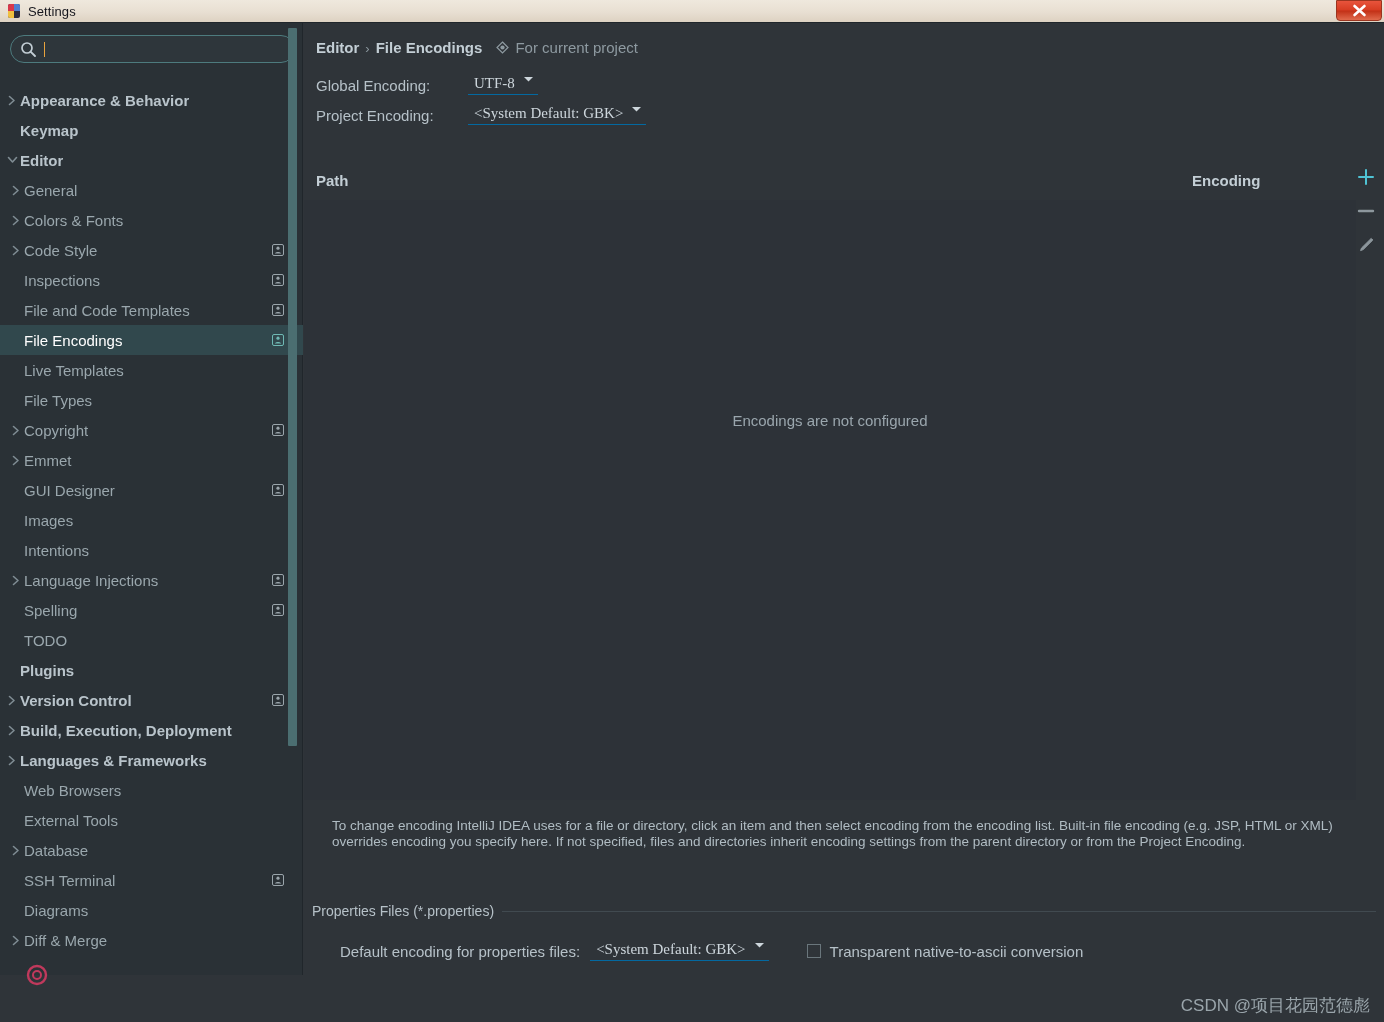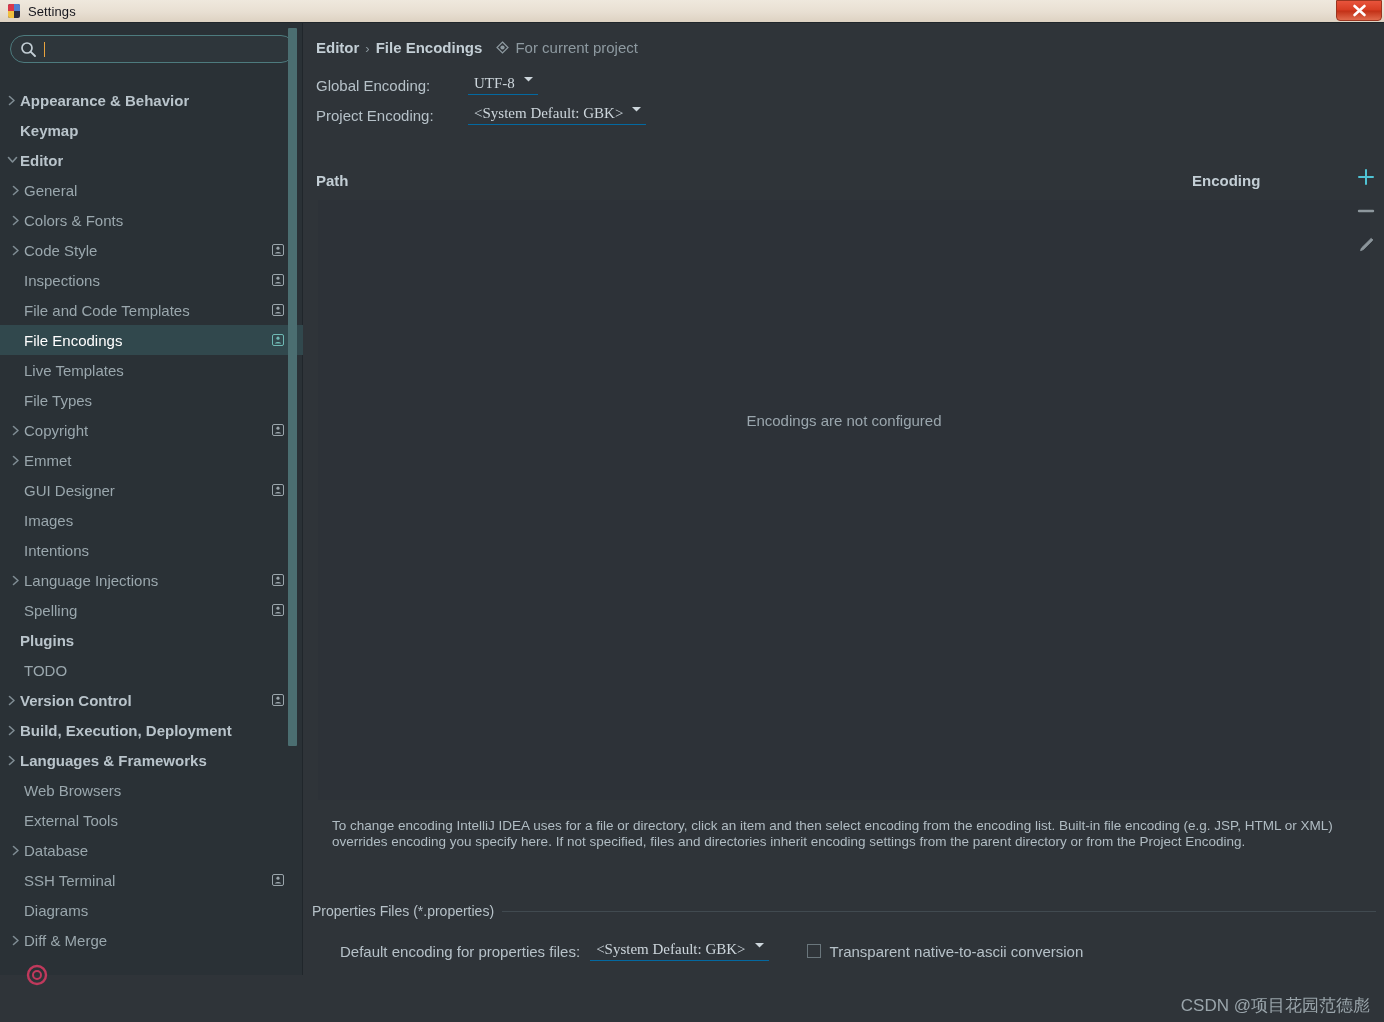--- a/index.html
+++ b/index.html
@@ -268,21 +268,21 @@
   }
   #th-encoding {
     position: absolute;
     left: 888px; top: 4px;
     font-size: 15px;
     font-weight: bold;
     color: #c3ced5;
   }
   #table-body {
     position: absolute;
-    left: 14px; top: 177px;
+    left: 0; top: 177px;
     width: 1052px; height: 600px;
     background: #2d3238;
   }
   #empty-msg {
     position: absolute;
     left: 0; right: 0;
     top: 212px;
     text-align: center;
     font-size: 15px;
     color: #9aa6ad;
@@ -565,27 +565,27 @@
           <span class="arrow hidden"></span>
           <span class="node-label">Spelling</span>
           <span class="badge">
             <svg width="12" height="12" viewBox="0 0 12 12" aria-hidden="true">
               <rect x="0.5" y="0.5" width="11" height="11" rx="1.5" fill="none" stroke="#9aa5ab" stroke-width="1"></rect>
               <circle cx="6" cy="4.2" r="1.6" fill="#9aa5ab"></circle>
               <path d="M2.8 9.6 C3.3 7.4 8.7 7.4 9.2 9.6 Z" fill="#9aa5ab"></path>
             </svg>
           </span>
         </div>
+        <div class="node lvl1">
+          <span class="arrow hidden"></span>
+          <span class="node-label">TODO</span>
+        </div>
         <div class="node lvl0 top">
           <span class="arrow hidden"></span>
           <span class="node-label">Plugins</span>
-        </div>
-        <div class="node lvl1">
-          <span class="arrow hidden"></span>
-          <span class="node-label">TODO</span>
         </div>
         <div class="node lvl0 top">
           <span class="arrow">
             <svg width="10" height="11" viewBox="0 0 10 11" aria-hidden="true">
               <path d="M2.5 1.5 L7 5.5 L2.5 9.5" fill="none" stroke="#7f8c93" stroke-width="1.6" stroke-linecap="round" stroke-linejoin="round"></path>
             </svg>
           </span>
           <span class="node-label">Version Control</span>
           <span class="badge">
             <svg width="12" height="12" viewBox="0 0 12 12" aria-hidden="true">

